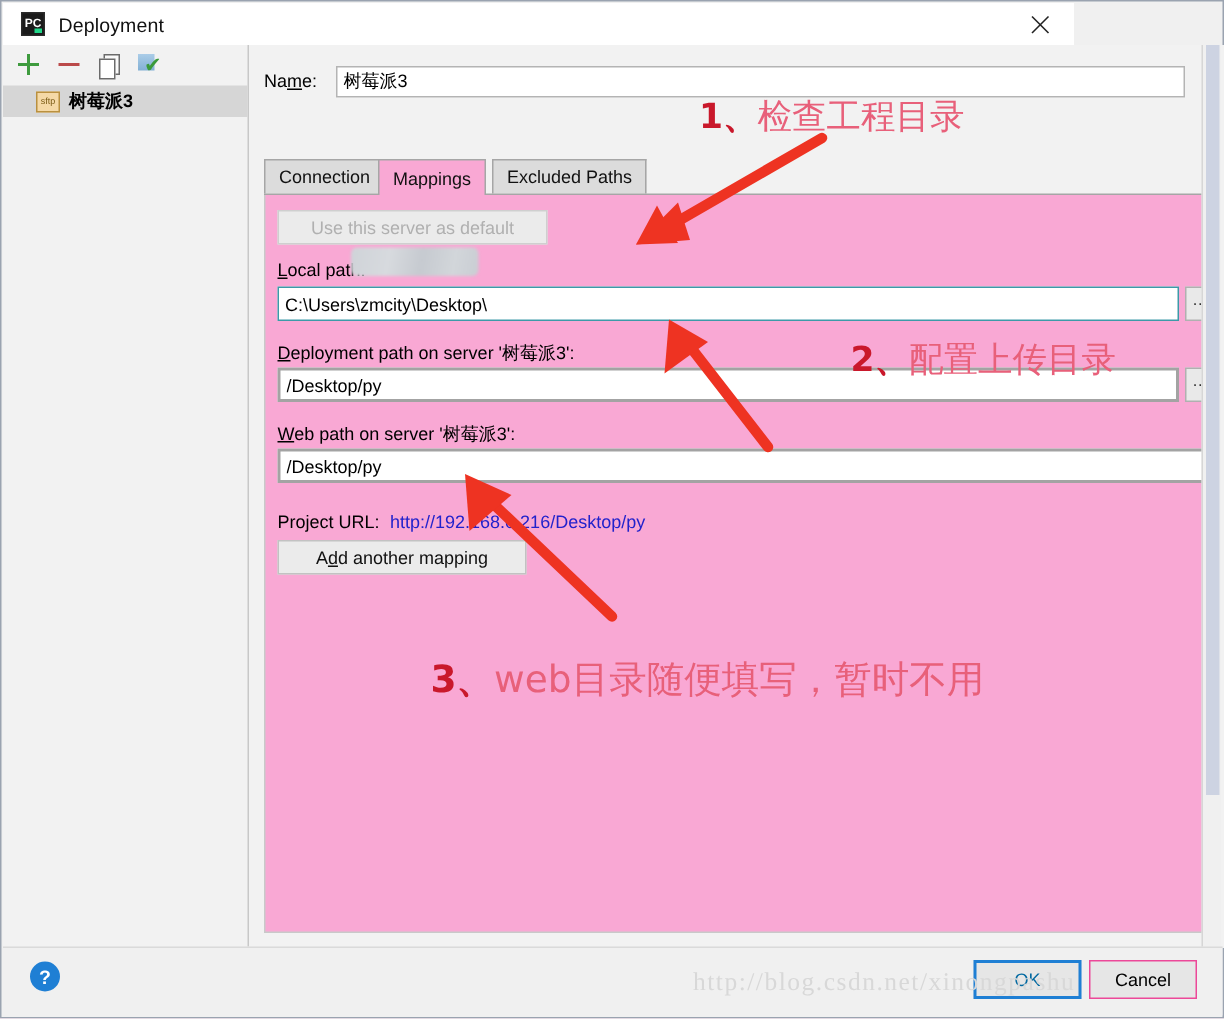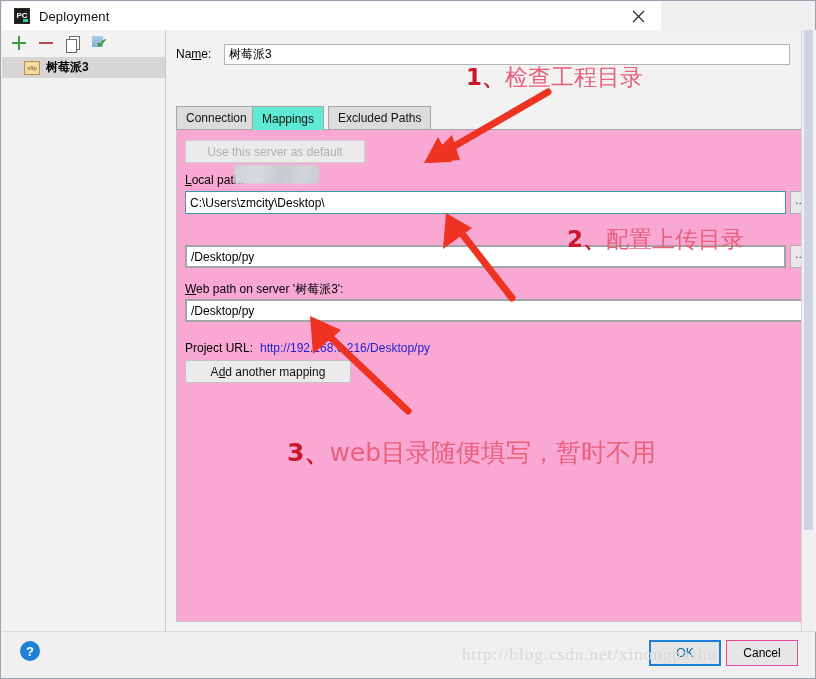--- a/index.html
+++ b/index.html
@@ -21,21 +21,21 @@
     left: 0; top: 0;
     width: 816px; height: 679px;
     background: #f0f0f0;
     border: 1px solid #9aa3b0;
     box-sizing: border-box;
   }
 
   
   #titlebar {
     position: absolute; left: 1px; top: 1px;
-    width: 659px; height: 28px;
+    width: 714px; height: 28px;
     background: #ffffff;
     display: flex; align-items: center;
   }
   #app-icon {
     width: 16px; height: 16px;
     margin-left: 12px; margin-right: 9px;
     background: #1b1b1b;
     border: 1px solid #2b2b2b;
     box-sizing: border-box;
     position: relative;
@@ -211,21 +211,21 @@
     border: 1px solid #a6a6a6;
     border-bottom: none;
     background: #dcdcdc;
     display: flex; align-items: center;
     padding: 0 9px;
     font-size: 12px;
     color: #111;
     cursor: default;
   }
   .tab.active {
-    background: #5eead4;
+    background: #f9a8d4;
     z-index: 3;
     height: 24px;
   }
   #tab-underline {
     position: absolute;
     left: 10px; top: 99px;
     width: 630px;
     border-top: 1px solid #a6a6a6;
   }
 
@@ -461,20 +461,21 @@
     <div id="tab-underline"></div>
 
     <div id="pane">
 
       <div class="btn-default">Use this server as default</div>
 
       <div class="field-label" style="left:8px; top:43px;"><u>L</u>ocal path:</div>
       <input class="field-input focused" style="left: 8px; top: 61px; width: 601px;" type="text" value="C:\Users\zmcity\Desktop\">
       <div class="browse-btn" style="left:613px; top:61px;">...</div>
 
+      <div class="field-label" style="left:8px; top:97px;"><u>D</u>eployment path on server '树莓派3':</div>
       <input class="field-input" style="left: 8px; top: 115px; width: 601px;" type="text" value="/Desktop/py">
       <div class="browse-btn" style="left:613px; top:115px;">...</div>
 
       <div class="field-label" style="left:8px; top:151px;"><u>W</u>eb path on server '树莓派3':</div>
       <input class="field-input" style="left: 8px; top: 169px; width: 625px;" type="text" value="/Desktop/py">
 
       <div id="projurl-label">Project URL:</div>
       <div id="projurl-link">http://192.168.0.216/Desktop/py</div>
 
       <div id="add-mapping">A<u>d</u>d another mapping</div>

